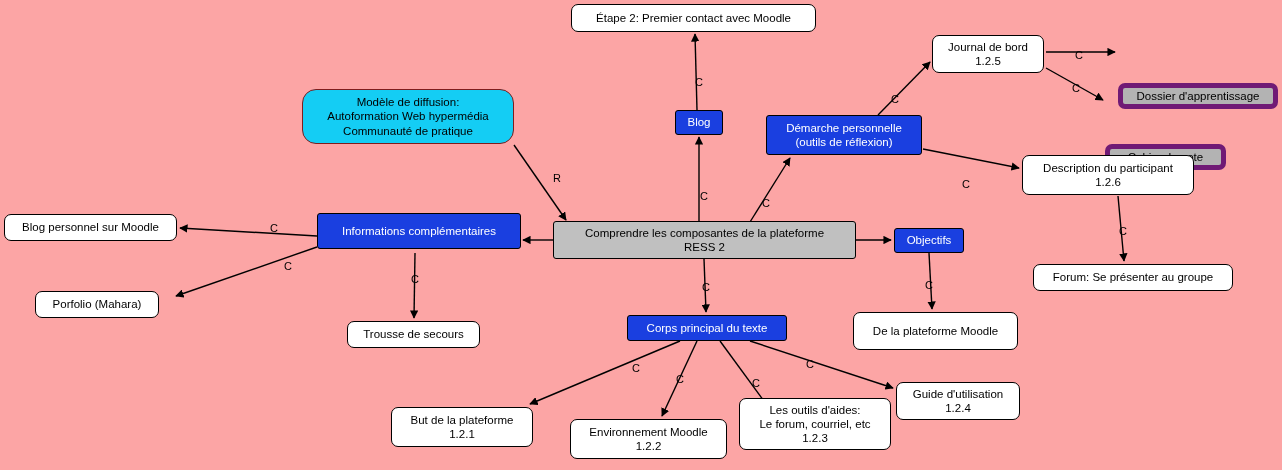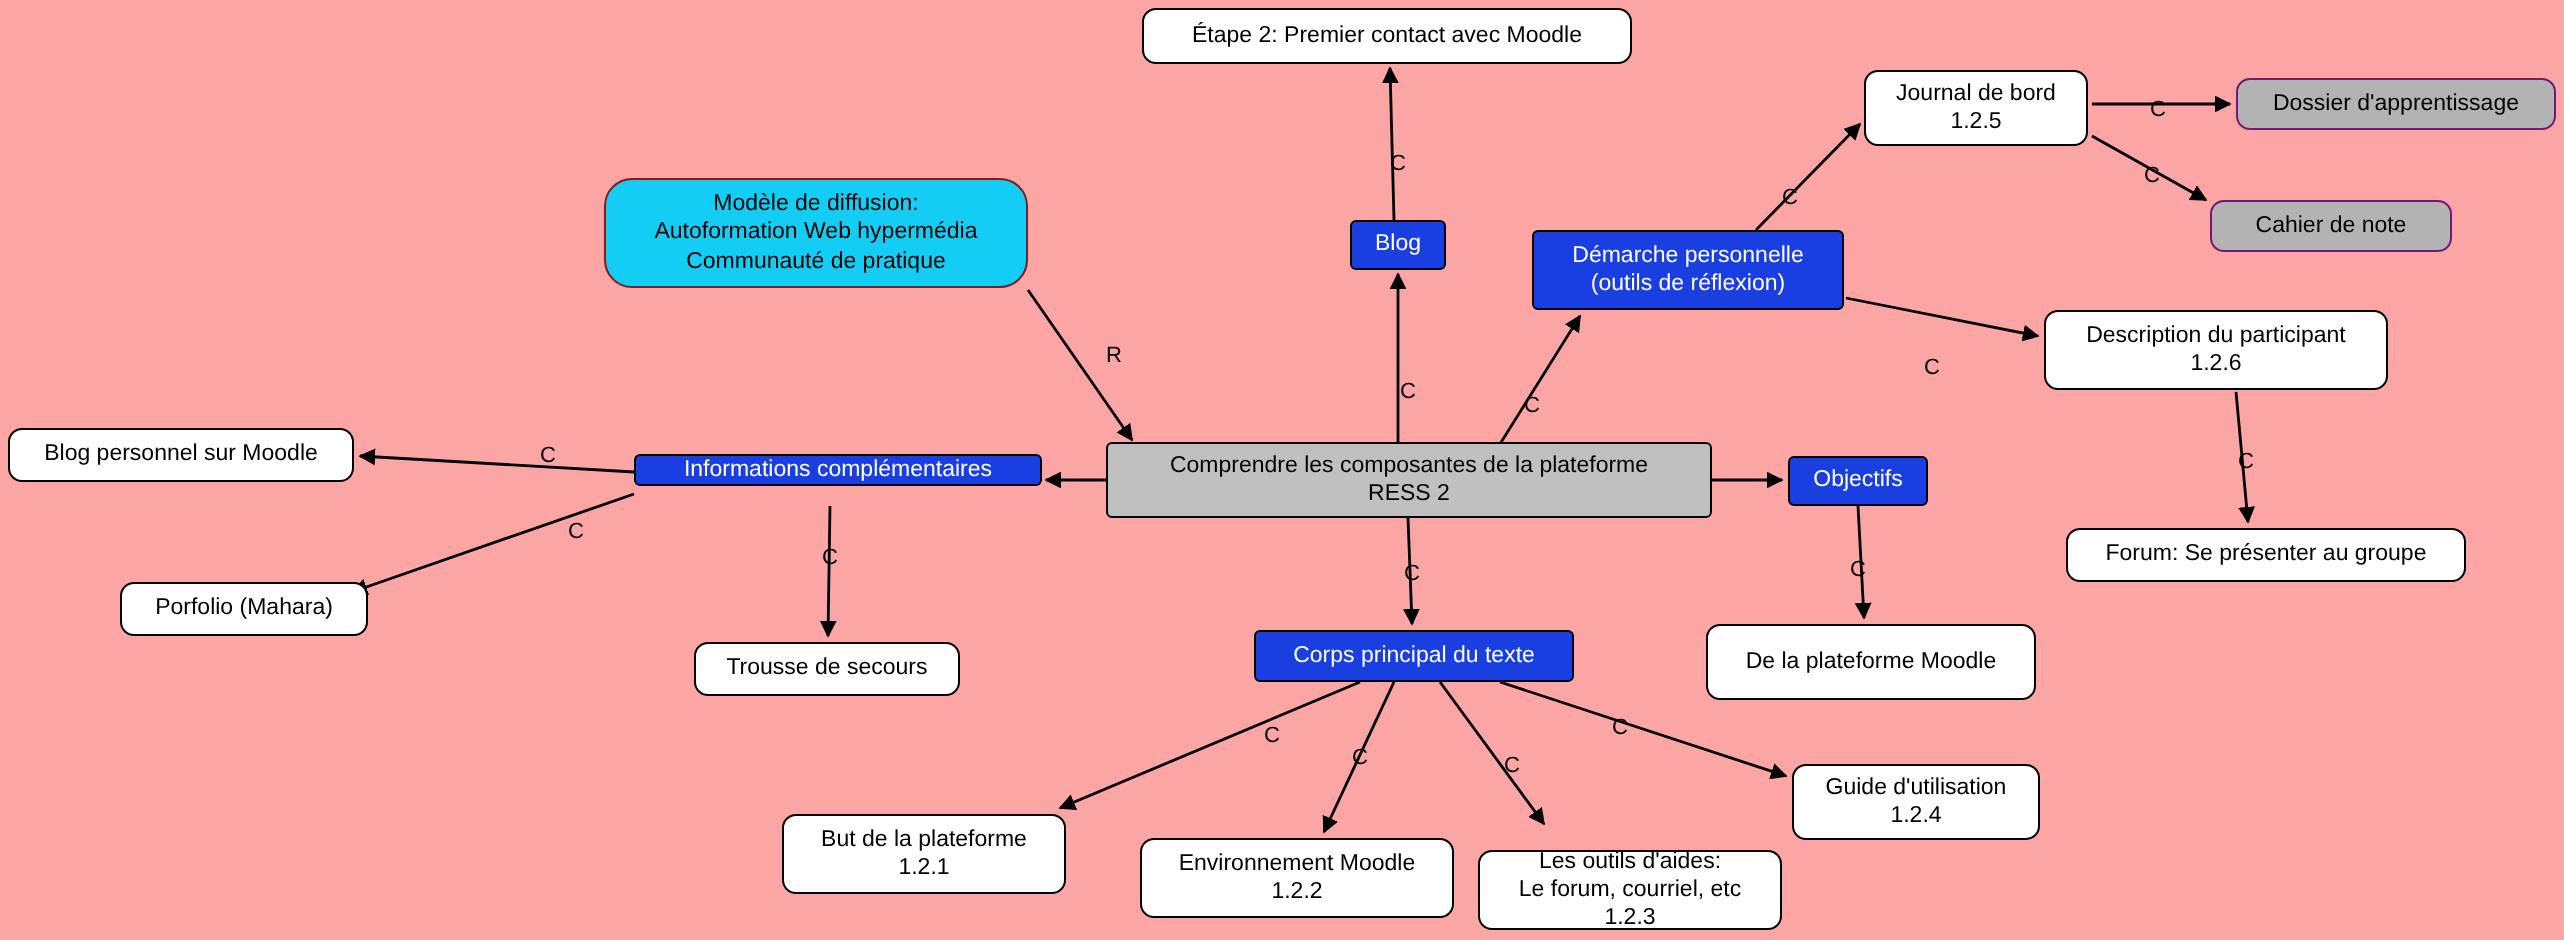--- a/index.html
+++ b/index.html
@@ -54,22 +54,23 @@
   }
   .node.cyan {
     background: #14cdf4;
     color: #000000;
     border: 1px solid #7f1d1d;
     border-radius: 14px;
   }
   .node.gray {
     background: #b3b3b3;
     color: #000000;
-    border: 1px solid #701a75;
+    border: 5px solid #701a75;
     border-radius: 7px;
+    margin-top: 44px;
   }
   .edge-label {
     position: absolute;
     font-size: 11px;
     color: #000000;
     background: transparent;
     white-space: nowrap;
   }
 </style>
 </head>
@@ -113,36 +114,36 @@
       <div class="node gray" style="left: 1105px; top: 100px; width: 121px; height: 26px;">Cahier de note</div>
       <div class="node cyan" style="left: 302px; top: 89px; width: 212px; height: 55px;">Modèle de diffusion:
 Autoformation Web hypermédia
 Communauté de pratique</div>
       <div class="node blue" style="left: 675px; top: 110px; width: 48px; height: 25px;">Blog</div>
       <div class="node blue" style="left: 766px; top: 115px; width: 156px; height: 40px;">Démarche personnelle
 (outils de réflexion)</div>
       <div class="node" style="left: 1022px; top: 155px; width: 172px; height: 40px;">Description du participant
 1.2.6</div>
       <div class="node" style="left: 4px; top: 214px; width: 173px; height: 27px;">Blog personnel sur Moodle</div>
-      <div class="node blue" style="left: 317px; top: 227px; width: 204px; height: 16px;">Informations complémentaires</div>
+      <div class="node blue" style="left: 317px; top: 213px; width: 204px; height: 36px;">Informations complémentaires</div>
       <div class="node center" style="left: 553px; top: 221px; width: 303px; height: 38px;">Comprendre les composantes de la plateforme
 RESS 2</div>
       <div class="node blue" style="left: 894px; top: 228px; width: 70px; height: 25px;">Objectifs</div>
       <div class="node" style="left: 1033px; top: 264px; width: 200px; height: 27px;">Forum: Se présenter au groupe</div>
-      <div class="node" style="left: 60px; top: 291px; width: 124px; height: 27px;">Porfolio (Mahara)</div>
+      <div class="node" style="left: 35px; top: 291px; width: 124px; height: 27px;">Porfolio (Mahara)</div>
       <div class="node blue" style="left: 627px; top: 315px; width: 160px; height: 26px;">Corps principal du texte</div>
       <div class="node" style="left: 853px; top: 312px; width: 165px; height: 38px;">De la plateforme Moodle</div>
       <div class="node" style="left: 347px; top: 321px; width: 133px; height: 27px;">Trousse de secours</div>
       <div class="node" style="left: 896px; top: 382px; width: 124px; height: 38px;">Guide d'utilisation
 1.2.4</div>
       <div class="node" style="left: 391px; top: 407px; width: 142px; height: 40px;">But de la plateforme
 1.2.1</div>
       <div class="node" style="left: 570px; top: 419px; width: 157px; height: 40px;">Environnement Moodle
 1.2.2</div>
-      <div class="node" style="left: 739px; top: 425px; width: 152px; height: 40px;">Les outils d'aides:
+      <div class="node" style="left: 739px; top: 398px; width: 152px; height: 52px;">Les outils d'aides:
 Le forum, courriel, etc
 1.2.3</div>
     </div>
   <div id="label-layer">
       <div class="edge-label" style="left: 700px; top: 190px;">C</div>
       <div class="edge-label" style="left: 695px; top: 76px;">C</div>
       <div class="edge-label" style="left: 762px; top: 197px;">C</div>
       <div class="edge-label" style="left: 891px; top: 93px;">C</div>
       <div class="edge-label" style="left: 1075px; top: 49px;">C</div>
       <div class="edge-label" style="left: 1072px; top: 82px;">C</div>

